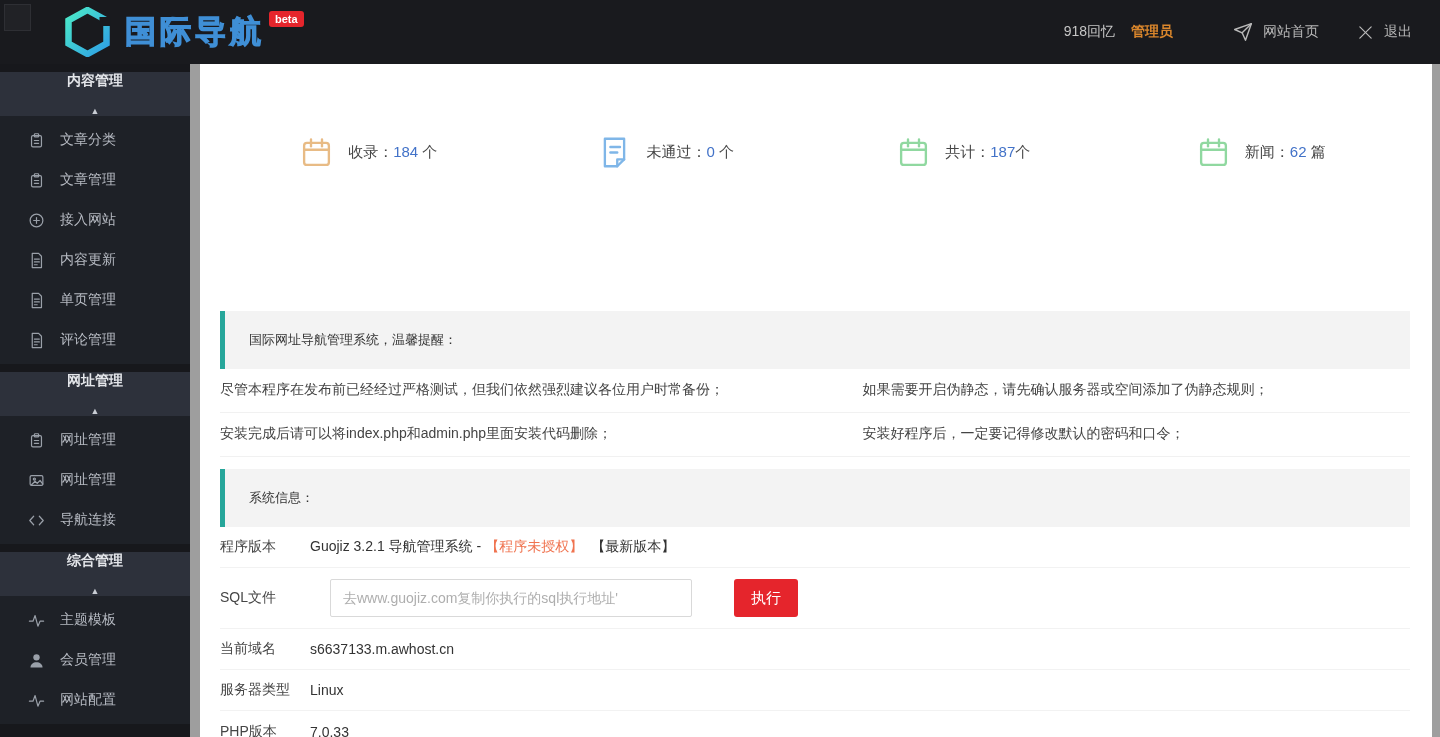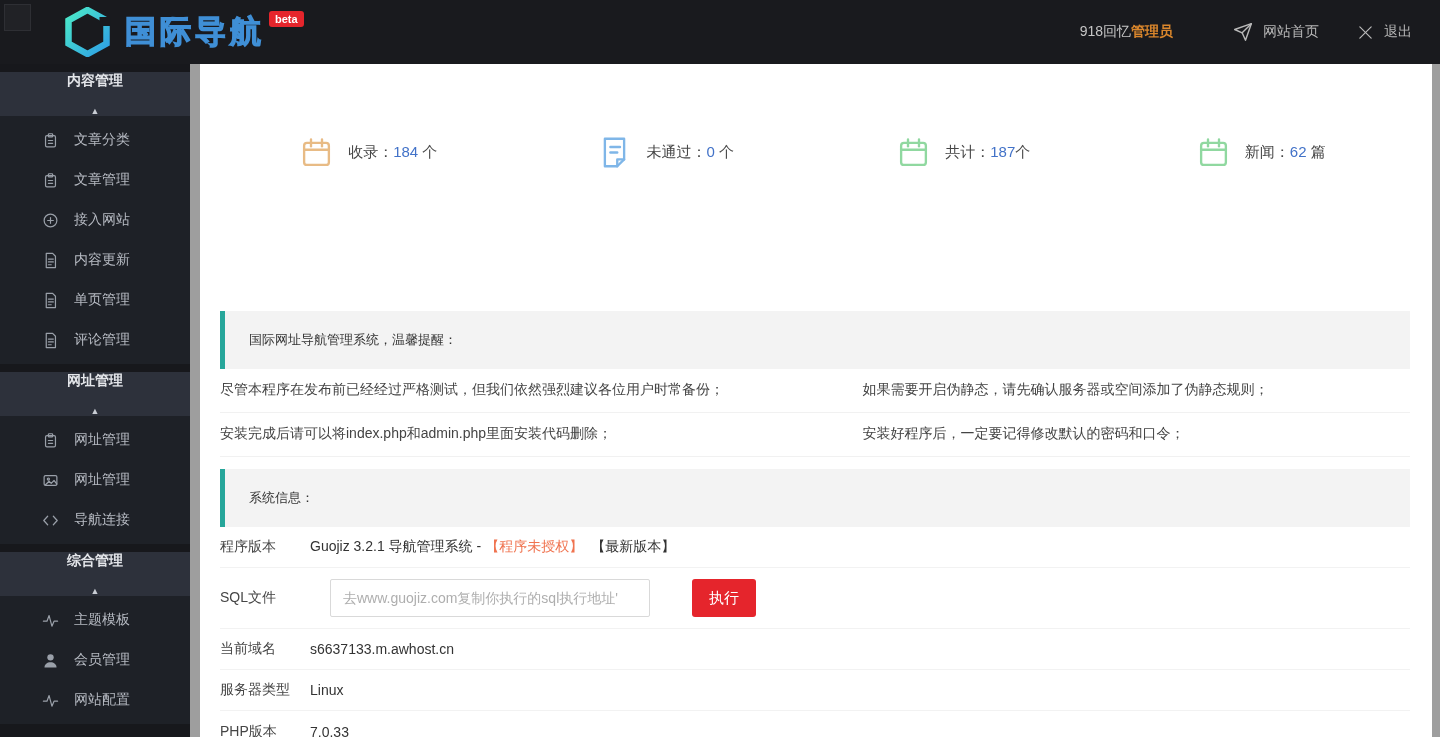--- a/index.html
+++ b/index.html
@@ -25,40 +25,40 @@
   }
   .beta-badge {
     background: #e5252c; color: #fff; font-size: 11px; font-weight: bold;
     padding: 2px 6px; border-radius: 3px; margin-left: 4px;
     position: relative; top: -13px;
   }
   .topnav {
     position: absolute; right: 28px; top: 0; height: 64px;
     display: flex; align-items: center; font-size: 14px;
   }
-  .topnav .site-name { color: #c6c6c6; }
+  .topnav .site-name { color: #c6c6c6; margin-right: 16px; }
   .topnav .role { color: #d9862c; font-weight: bold; margin-right: 60px; cursor: pointer; }
   .topnav .nav-link {
     color: #b9b9b9; display: flex; align-items: center; cursor: pointer;
   }
   .topnav .nav-link + .nav-link { margin-left: 38px; }
   .topnav .nav-link svg { margin-right: 10px; }
   
   .sidebar {
     position: absolute; left: 0; top: 64px; width: 190px; bottom: 0;
     background: #17181c; overflow: hidden;
   }
   .side-section-header {
     margin-top: 8px; height: 44px; background: #2d313b;
     display: flex; align-items: center; justify-content: space-between;
     padding: 0 20px; cursor: pointer; flex-direction: column;
   }
   .side-section-header .sec-label { color: #e4e6ea; font-size: 14px; font-weight: bold; }
   .side-section-header .tri { color: #c9cdd4; font-size: 9px; }
-  .side-items { background: #1e2127; padding: 4px 14px; }
+  .side-items { background: #1e2127; padding: 4px 0; }
   .side-item {
     height: 40px; display: flex; align-items: center; padding-left: 28px;
     cursor: pointer; color: #b7bbc3; font-size: 14px;
   }
   .side-item .icon16 { width: 17px; height: 17px; color: #9aa0a9; margin-right: 15px; flex: none; }
   
   .sidebar-scrollbar {
     position: absolute; left: 190px; top: 64px; width: 10px; bottom: 0;
     background: #9e9e9e; cursor: pointer;
   }
@@ -91,21 +91,21 @@
   .info-row {
     display: flex; align-items: center; min-height: 41px;
     border-bottom: 1px solid #f2f2f2; font-size: 14px; color: #333;
   }
   .info-row.tall { padding: 11px 0; gap: 20px; }
   .info-row.last { border-bottom: none; }
   .info-label { width: 90px; color: #454545; flex: none; }
   .ver-warn { color: #f0734f; margin-left: 4px; }
   .ver-latest { color: #333; margin-left: 8px; }
   .sql-input {
-    width: 320px; height: 38px; border: 1px solid #d9d9d9; border-radius: 2px;
+    width: 362px; height: 38px; border: 1px solid #d9d9d9; border-radius: 2px;
     padding: 0 12px; font-size: 14px; color: #333; outline: none;
     font-family: "Liberation Sans", "DejaVu Sans", sans-serif;
   }
   .sql-input::placeholder { color: #aeaeae; }
   .exec-btn {
     margin-left: 22px; width: 64px; height: 38px; background: #e5252c; color: #fff;
     border: none; border-radius: 3px; font-size: 15px; cursor: pointer;
     font-family: "Liberation Sans", "DejaVu Sans", sans-serif;
   }
   svg.stroke { fill: none; stroke: currentColor; stroke-width: 1.7; stroke-linecap: round; stroke-linejoin: round; }

